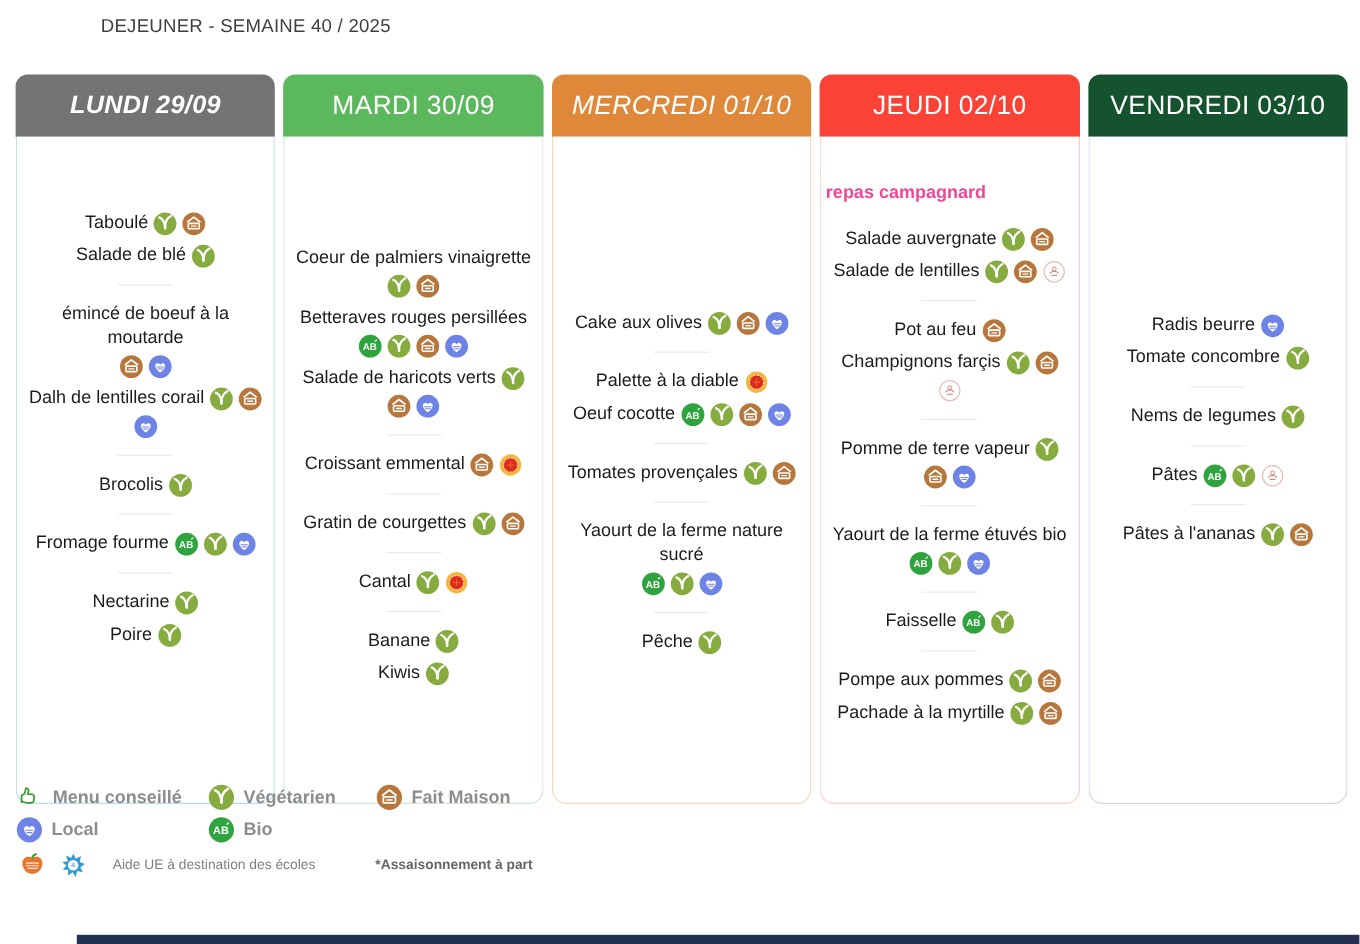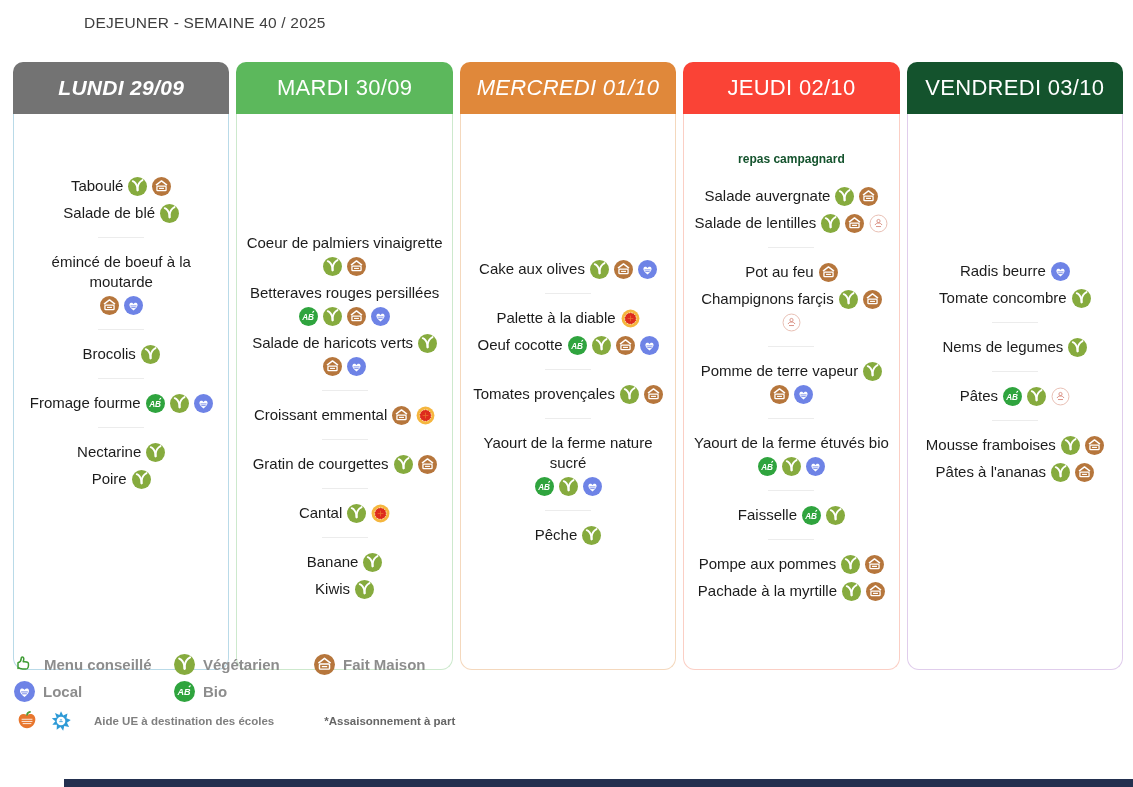--- a/index.html
+++ b/index.html
@@ -8,46 +8,46 @@
   .page-title { position:absolute; left:84px; top:14px; font-size:15.5px; font-weight:normal;
     color:#3f3f3f; letter-spacing:0.2px; }
   .columns { position:absolute; left:13px; top:62px; width:1110px; display:flex; gap:7px; }
   .column { flex:1 1 0; min-width:0; }
   .col-header { height:52px; display:flex; align-items:center; justify-content:center;
     color:#fff; font-size:22px; border-radius:10px 10px 0 0; letter-spacing:0.3px; }
   .col-header.bold { font-weight:bold; font-size:21px; }
   .col-body { height:556px; background:#fff; border:1px solid #ddd; border-top:none;
     border-radius:0 0 12px 12px; padding-top:10px; overflow:hidden; }
   .col-0 .col-body { padding-top:55px; }
-  .col-1 .col-body { padding-top:112px; }
+  .col-1 .col-body { padding-top:84px; }
   .col-2 .col-body { padding-top:138px; }
   .col-3 .col-body { padding-top:26px; }
   .col-4 .col-body { padding-top:140px; }
-  .meal-title { font-weight:bold; font-size:12px; color:#14532d; text-align:center;
+  .meal-title { font-weight:bold; font-size:15px; color:#ec4899; text-align:left;
     margin:12px 4px 20px; }
   .item { display:flex; flex-wrap:wrap; justify-content:center; align-items:center;
     column-gap:5px; row-gap:4px; margin:7px 9px; font-size:15px; color:#1c1c1c;
     line-height:20px; text-align:center; }
   .item .txt { max-width:100%; }
   .divider { height:1px; background:#ececec; width:46px; margin:14px auto; }
   .icn { width:19px; height:19px; border-radius:50%; display:inline-flex; align-items:center;
     justify-content:center; flex:0 0 auto; }
   .icn svg { width:100%; height:100%; display:block; }
   .icn-veg   { background:#86ab3e; }
   .icn-fm    { background:#b6763c; }
   .icn-local { background:#6e83e6; }
-  .icn-bio   { background:#2fa43e;font-style:italic; }
+  .icn-bio   { background:#2fa43e; }
   .icn-aop, .icn-label { background:transparent; }
   .legend { position:absolute; left:14px; top:652px; width:640px; }
   .legend-grid { display:grid; grid-template-columns:160px 140px auto; row-gap:3px; }
   .legend-entry { display:flex; align-items:center; gap:8px; height:24px; }
   .legend-entry .icn { width:21px; height:21px; }
   .legend-label { font-size:15px; font-weight:bold; color:#8d8d8d; white-space:nowrap; }
   .legend-row3 { display:flex; align-items:center; gap:8px; margin-top:5px; }
-  .legend-row3 .small-label { font-size:11.5px; font-weight:bold; color:#7f7f7f; margin-left:12px; }
+  .legend-row3 .small-label { font-size:11.5px; font-weight:normal; color:#7f7f7f; margin-left:12px; }
   .legend-row3 .assaisonnement { font-size:11.5px; font-weight:bold; color:#666; margin-left:42px; }
   .big-icn { width:26px; height:26px; display:inline-flex; }
   .big-icn svg { width:100%; height:100%; }
   .thumb-icn { width:22px; height:22px; display:inline-flex; }
   .bottom-bar { position:absolute; left:64px; right:0; bottom:0; height:8px; background:#23304f; }
 </style>
 </head>
 <body>
 
 <h1 class="page-title">DEJEUNER - SEMAINE 40 / 2025</h1>
@@ -91,20 +91,42 @@
               <path d="M7.4 12 h5.2" stroke="#fff" stroke-width="1.2"></path>
             </svg>
           </span>
           <span class="icn icn-local">
             <svg viewBox="0 0 20 20">
               <path d="M10 15.2 C4.6 11.5 5 7.6 7.4 7.1 C8.7 6.8 9.6 7.7 10 8.5 C10.4 7.7 11.3 6.8 12.6 7.1 C15 7.6 15.4 11.5 10 15.2Z" fill="#fff"></path>
               <path d="M6.8 10.4 L13.2 10.4 M7.7 12.2 L12.3 12.2" stroke="#6e83e6" stroke-width="0.9"></path>
             </svg>
           </span>
         </div>
+        <div class="item">
+          <span class="txt">Dalh de lentilles corail</span>
+          <span class="icn icn-veg">
+            <svg viewBox="0 0 20 20">
+              <path d="M5 4.4 C7.4 5.4 9 7.6 9.7 10.6 L10.1 14" fill="none" stroke="#fff" stroke-width="2" stroke-linecap="round"></path>
+              <path d="M15.3 3.2 C12.4 4.7 10.7 7.3 10.2 10.8 L10.1 14" fill="none" stroke="#fff" stroke-width="2" stroke-linecap="round"></path>
+            </svg>
+          </span>
+          <span class="icn icn-fm">
+            <svg viewBox="0 0 20 20">
+              <path d="M4.2 8.6 L10 4.1 L15.8 8.6" fill="none" stroke="#fff" stroke-width="1.5" stroke-linejoin="round"></path>
+              <rect x="5.2" y="9.6" width="9.6" height="4.8" rx="0.8" fill="none" stroke="#fff" stroke-width="1.4"></rect>
+              <path d="M7.4 12 h5.2" stroke="#fff" stroke-width="1.2"></path>
+            </svg>
+          </span>
+          <span class="icn icn-local">
+            <svg viewBox="0 0 20 20">
+              <path d="M10 15.2 C4.6 11.5 5 7.6 7.4 7.1 C8.7 6.8 9.6 7.7 10 8.5 C10.4 7.7 11.3 6.8 12.6 7.1 C15 7.6 15.4 11.5 10 15.2Z" fill="#fff"></path>
+              <path d="M6.8 10.4 L13.2 10.4 M7.7 12.2 L12.3 12.2" stroke="#6e83e6" stroke-width="0.9"></path>
+            </svg>
+          </span>
+        </div>
         <div class="divider"></div>
         <div class="item">
           <span class="txt">Brocolis</span>
           <span class="icn icn-veg">
             <svg viewBox="0 0 20 20">
               <path d="M5 4.4 C7.4 5.4 9 7.6 9.7 10.6 L10.1 14" fill="none" stroke="#fff" stroke-width="2" stroke-linecap="round"></path>
               <path d="M15.3 3.2 C12.4 4.7 10.7 7.3 10.2 10.8 L10.1 14" fill="none" stroke="#fff" stroke-width="2" stroke-linecap="round"></path>
             </svg>
           </span>
         </div>
@@ -632,36 +654,20 @@
           </span>
           <span class="icn icn-label">
             <svg viewBox="0 0 20 20">
               <circle cx="10" cy="10" r="8.9" fill="#fff" stroke="#e7bcb0" stroke-width="1"></circle>
               <circle cx="10" cy="7.4" r="1.7" fill="none" stroke="#c9604e" stroke-width="0.8" opacity="0.8"></circle>
               <path d="M6.4 11.6 C7.4 8.8 12.6 8.8 13.6 11.6 M7.4 13.2 h5.2" fill="none" stroke="#c9604e" stroke-width="0.9" opacity="0.8"></path>
             </svg>
           </span>
         </div>
         <div class="divider"></div>
-        <div class="item">
-          <span class="txt">Mousse framboises</span>
-          <span class="icn icn-veg">
-            <svg viewBox="0 0 20 20">
-              <path d="M5 4.4 C7.4 5.4 9 7.6 9.7 10.6 L10.1 14" fill="none" stroke="#fff" stroke-width="2" stroke-linecap="round"></path>
-              <path d="M15.3 3.2 C12.4 4.7 10.7 7.3 10.2 10.8 L10.1 14" fill="none" stroke="#fff" stroke-width="2" stroke-linecap="round"></path>
-            </svg>
-          </span>
-          <span class="icn icn-fm">
-            <svg viewBox="0 0 20 20">
-              <path d="M4.2 8.6 L10 4.1 L15.8 8.6" fill="none" stroke="#fff" stroke-width="1.5" stroke-linejoin="round"></path>
-              <rect x="5.2" y="9.6" width="9.6" height="4.8" rx="0.8" fill="none" stroke="#fff" stroke-width="1.4"></rect>
-              <path d="M7.4 12 h5.2" stroke="#fff" stroke-width="1.2"></path>
-            </svg>
-          </span>
-        </div>
         <div class="item">
           <span class="txt">Pâtes à l'ananas</span>
           <span class="icn icn-veg">
             <svg viewBox="0 0 20 20">
               <path d="M5 4.4 C7.4 5.4 9 7.6 9.7 10.6 L10.1 14" fill="none" stroke="#fff" stroke-width="2" stroke-linecap="round"></path>
               <path d="M15.3 3.2 C12.4 4.7 10.7 7.3 10.2 10.8 L10.1 14" fill="none" stroke="#fff" stroke-width="2" stroke-linecap="round"></path>
             </svg>
           </span>
           <span class="icn icn-fm">
             <svg viewBox="0 0 20 20">

